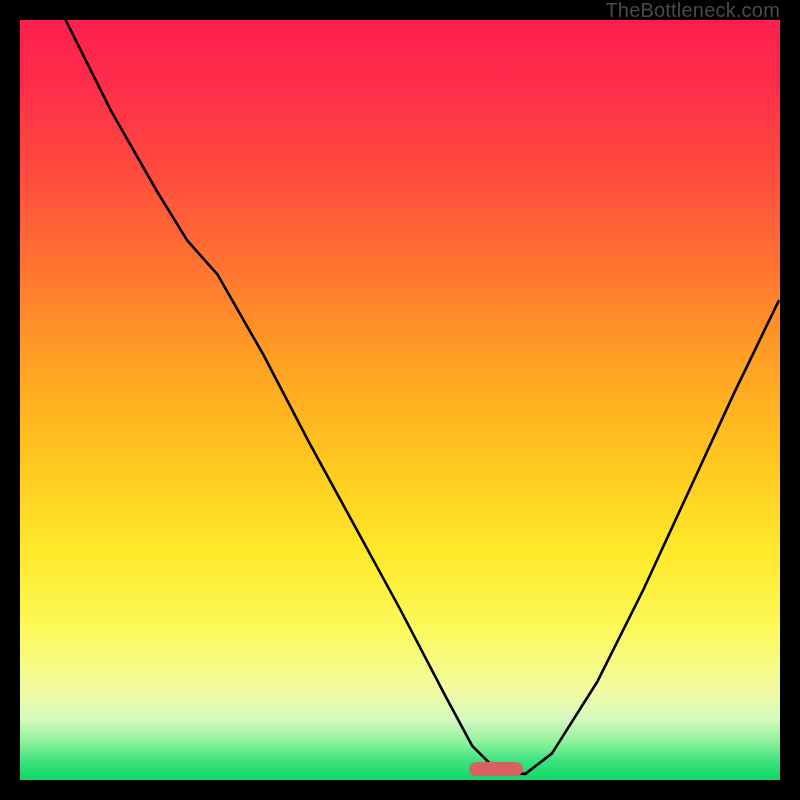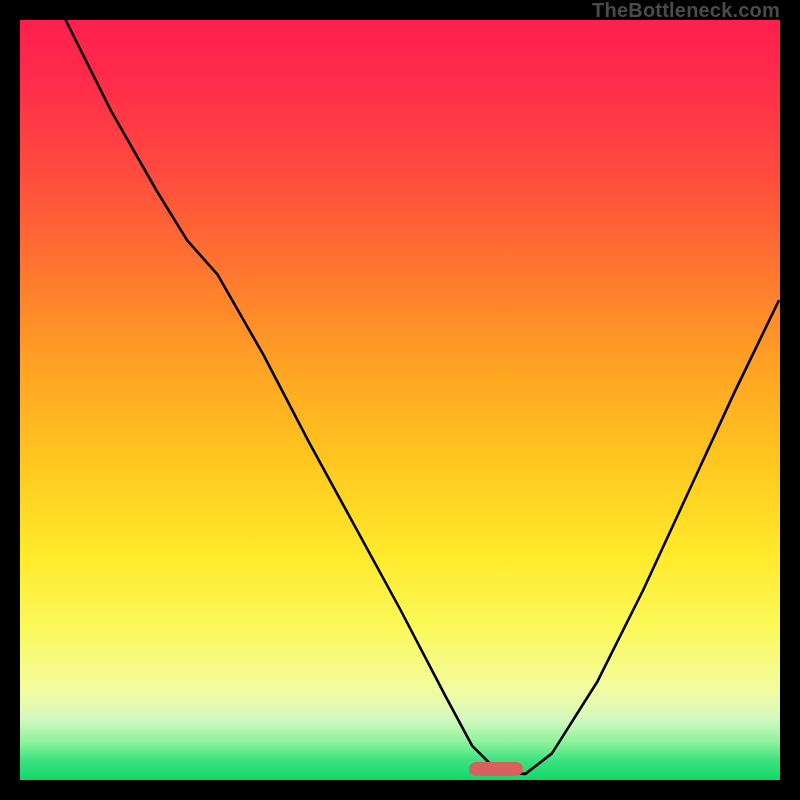--- a/index.html
+++ b/index.html
@@ -56,21 +56,21 @@
     background: #d8605e; 
     border-radius: 999px;
   }
   .watermark {
     position: absolute;
     top: -1px;
     right: 20px;
     color: #4b4b4b;
     font-family: Arial, Helvetica, sans-serif;
     font-size: 20px;
-    font-weight: 700;
+    font-weight: 400;
     letter-spacing: 0.2px;
   }
 </style>
 </head>
 <body>
 
 <div class="frame">
   <div class="plot"></div>
 
   <svg class="curve" viewBox="0 0 760 760" preserveAspectRatio="none">

